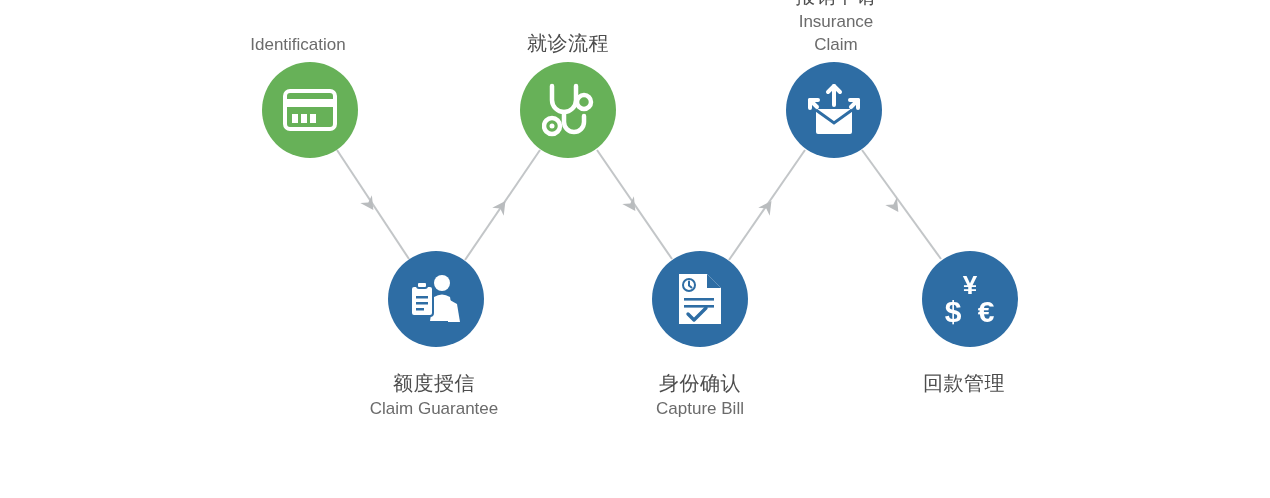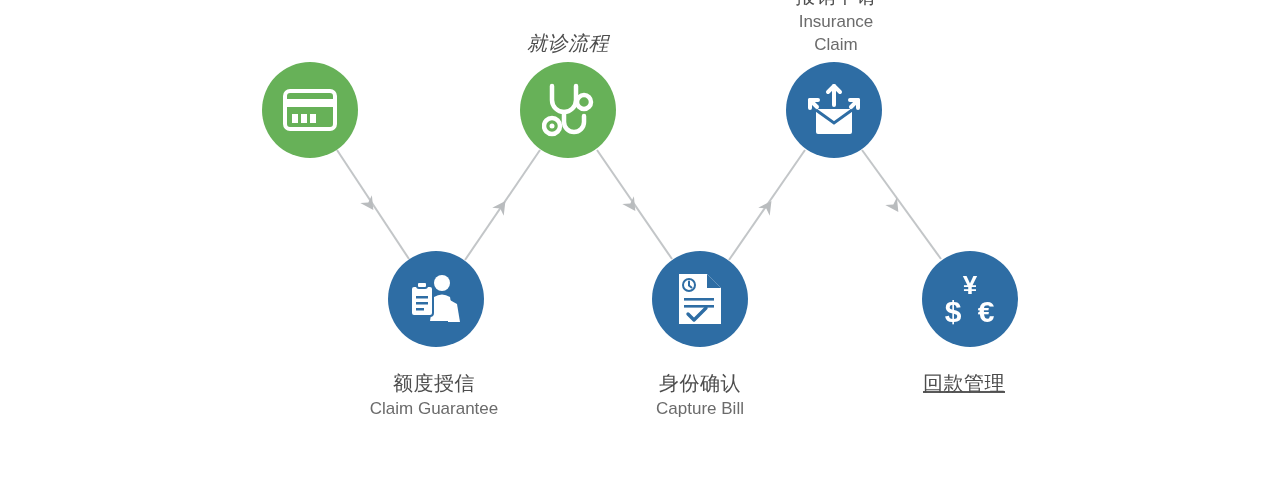--- a/index.html
+++ b/index.html
@@ -110,20 +110,21 @@
         <svg width="54" height="42" viewBox="0 0 54 42">
           <rect x="2" y="2" width="50" height="38" rx="5" ry="5" fill="none" stroke="#ffffff" stroke-width="4"></rect>
           <rect x="2" y="10" width="50" height="8" fill="#ffffff"></rect>
           <rect x="9" y="25" width="6" height="9" fill="#ffffff"></rect>
           <rect x="18" y="25" width="6" height="9" fill="#ffffff"></rect>
           <rect x="27" y="25" width="6" height="9" fill="#ffffff"></rect>
         </svg>
       </span>
     </div>
     <div class="label label-above" style="left:-132px;">
+      <span class="en">Identification</span>
     </div>
   </div>
 
   <div class="node" style="left:436px; top:299px;">
     <div class="circle" style="background:#2e6da4;">
       <span>
         <svg width="56" height="52" viewBox="0 0 56 52">
           <g fill="#ffffff">
             <circle cx="34" cy="10" r="8"></circle>
             <path d="M26 24 q8 -5 16 0 l4 24 h-24 z"></path>
@@ -150,21 +151,21 @@
       <span>
         <svg width="52" height="56" viewBox="0 0 52 56">
           <path d="M10 4 v14 a12 12 0 0 0 24 0 v-14" fill="none" stroke="#ffffff" stroke-width="4.5" stroke-linecap="round"></path>
           <path d="M22 30 v10 a10 10 0 0 0 20 0 v-6" fill="none" stroke="#ffffff" stroke-width="4.5" stroke-linecap="round"></path>
           <circle cx="42" cy="20" r="7" fill="none" stroke="#ffffff" stroke-width="4.5"></circle>
           <circle cx="10" cy="44" r="8" fill="none" stroke="#ffffff" stroke-width="4.5"></circle>
           <circle cx="10" cy="44" r="2.5" fill="#ffffff"></circle>
         </svg>
       </span>
     </div>
-    <div class="label label-above" style="left:-120px;font-style:italic;">
+    <div class="label label-above" style="left:-120px;">
       <span class="cn">就诊流程</span>
     </div>
   </div>
 
   <div class="node" style="left:700px; top:299px;">
     <div class="circle" style="background:#2e6da4;">
       <span>
         <svg width="50" height="56" viewBox="0 0 50 56">
           <path d="M4 3 h28 l14 14 v36 h-42 z" fill="#ffffff"></path>
           <path d="M32 3 v14 h14" fill="#2e6da4"></path>
@@ -208,18 +209,18 @@
   <div class="node" style="left:970px; top:299px;">
     <div class="circle" style="background:#2e6da4;">
       <span>
         <svg width="60" height="58" viewBox="0 0 60 58">
           <text x="30" y="24" font-family="'Liberation Sans', sans-serif" font-size="26" font-weight="bold" fill="#ffffff" text-anchor="middle">¥</text>
           <text x="13" y="52" font-family="'Liberation Sans', sans-serif" font-size="30" font-weight="bold" fill="#ffffff" text-anchor="middle">$</text>
           <text x="46" y="52" font-family="'Liberation Sans', sans-serif" font-size="30" font-weight="bold" fill="#ffffff" text-anchor="middle">€</text>
         </svg>
       </span>
     </div>
-    <div class="label label-below" style="left:-126px;text-decoration:underline;">
+    <div class="label label-below" style="left:-126px;">
       <span class="cn">回款管理</span>
     </div>
   </div>
 
 </div>
 
 </body></html>

